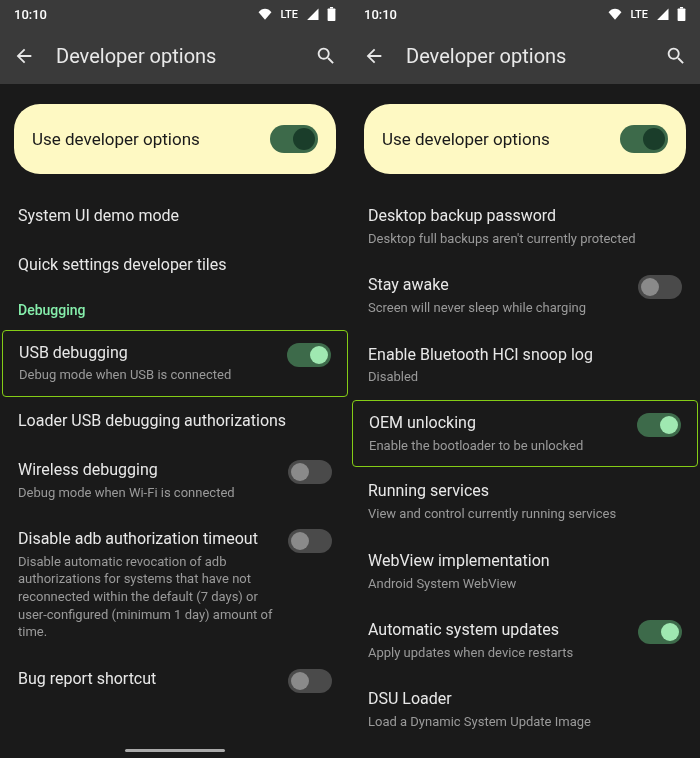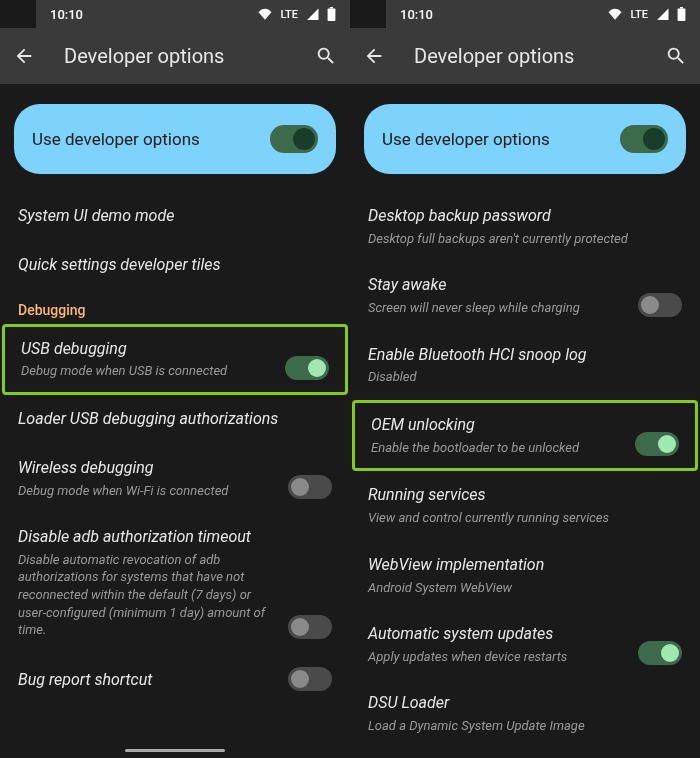--- a/index.html
+++ b/index.html
@@ -1,40 +1,40 @@
 <!DOCTYPE html>
 <html><head>
 <meta charset="utf-8">
 <style>
   * { margin: 0; padding: 0; box-sizing: border-box; font-family: Roboto, -apple-system, Arial, sans-serif; }
   body { background: #1a1a1a; color: #e0e0e0; width: 700px; height: 758px; overflow: hidden; }
   .container { display: flex; width: 700px; height: 758px; }
   .screen { width: 350px; height: 758px; background: #1a1a1a; overflow: hidden; display: flex; flex-direction: column; position: relative; }
-  .status-bar { height: 28px; background: #3a3a3a; color: #fff; display: flex; justify-content: space-between; align-items: center; padding: 0 14px; font-size: 13px; font-weight: 500; margin-left: 36px; }
+  .status-bar { height: 28px; background: #3a3a3a; color: #fff; display: flex; justify-content: space-between; align-items: center; padding: 0 14px; font-size: 13px; font-weight: 500; }
   .status-right { display: flex; align-items: center; gap: 8px; }
-  .header { height: 56px; background: #3a3a3a; display: flex; align-items: center; padding: 0 12px; gap: 28px; }
+  .header { height: 56px; background: #3a3a3a; display: flex; align-items: center; padding: 0 12px; gap: 20px; }
   .header-title { flex: 1; font-size: 20px; color: #e8e8e8; font-weight: 400; }
   .icon-btn { width: 24px; height: 24px; display: flex; align-items: center; justify-content: center; cursor: pointer; color: #e8e8e8; }
   .content { flex: 1; overflow-y: hidden; padding: 10px 0 0 0; }
-  .hero-toggle { margin: 10px 14px 18px 14px; background: #7dd3fc; border-radius: 26px; height: 70px; display: flex; align-items: center; padding: 0 18px; justify-content: space-between; }
+  .hero-toggle { margin: 10px 14px 18px 14px; background: #fef9c3; border-radius: 26px; height: 70px; display: flex; align-items: center; padding: 0 18px; justify-content: space-between; }
   .hero-toggle-label { color: #1a1a1a; font-size: 17px; font-weight: 400; }
-  .row { padding: 14px 18px; display: flex; align-items: flex-end; justify-content: space-between; gap: 12px; font-style: italic; }
+  .row { padding: 14px 18px; display: flex; align-items: flex-start; justify-content: space-between; gap: 12px; }
   .row-text { flex: 1; }
   .row-title { font-size: 16px; color: #e8e8e8; line-height: 1.3; }
   .row-sub { font-size: 13px; color: #9a9a9a; margin-top: 3px; line-height: 1.35; }
-  .section-header { padding: 12px 18px 6px 18px; font-size: 14px; color: #fdba74; font-weight: 500; }
+  .section-header { padding: 12px 18px 12px 18px; font-size: 14px; color: #86efac; font-weight: 500; }
   .toggle { width: 44px; height: 24px; border-radius: 12px; position: relative; flex-shrink: 0; cursor: pointer; }
   .toggle.off { background: #4a4a4a; }
   .toggle.on { background: #3d6a4a; }
   .toggle::after { content: ""; position: absolute; width: 18px; height: 18px; border-radius: 50%; top: 3px; }
   .toggle.off::after { background: #8a8a8a; left: 3px; }
   .toggle.on::after { background: #9FE8B1; right: 3px; }
   .toggle-hero { width: 48px; height: 28px; border-radius: 14px; background: #3d6a4a; position: relative; cursor: pointer; }
   .toggle-hero::after { content: ""; position: absolute; width: 22px; height: 22px; border-radius: 50%; background: #1a3d2a; top: 3px; right: 3px; }
-  .highlight { border: 3px solid #84cc16; border-radius: 4px; margin: 0 2px; }
+  .highlight { border: 1px solid #84cc16; border-radius: 4px; margin: 0 2px; }
   .highlight .row { padding: 12px 16px; }
   .nav-handle { position: absolute; bottom: 6px; left: 50%; transform: translateX(-50%); width: 100px; height: 3px; background: #aaa; border-radius: 2px; }
   svg { display: block; }
 </style>
 </head>
 <body>
 
 <div class="container">
 
   <div class="screen">

